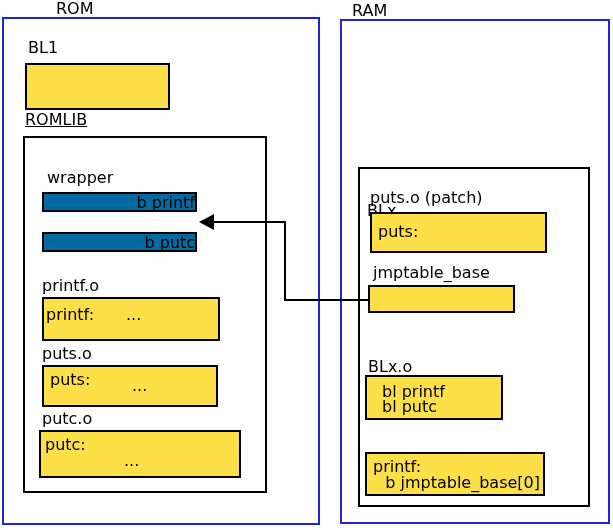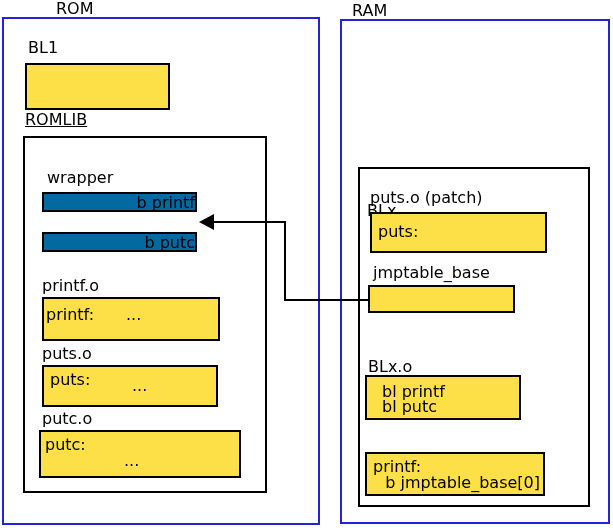--- a/index.html
+++ b/index.html
@@ -94,21 +94,21 @@
 
   <div class="lbl" style="left:370px; top:191px;">puts.o (patch)</div>
   <div class="box" style="left:370px; top:212px; width:177px; height:41px;">
     <span class="inner" style="left:6px; top:11px;">puts:</span>
   </div>
 
   <div class="lbl" style="left:373px; top:266px;">jmptable_base</div>
   <div class="box" style="left:368px; top:285px; width:147px; height:28px;"></div>
 
   <div class="lbl" style="left:368px; top:360px;">BLx.o</div>
-  <div class="box" style="left:365px; top:375px; width:156px; height:45px;">
+  <div class="box" style="left:365px; top:375px; width:138px; height:45px;">
     <span class="inner" style="left:15px; top:8px;">bl printf</span>
     <span class="inner" style="left:15px; top:23px;">bl putc</span>
   </div>
 
   <div class="box" style="left:365px; top:452px; width:180px; height:44px;">
     <span class="inner" style="left:6px; top:6px;">printf:</span>
     <span class="inner" style="right:3px; top:22px;">b jmptable_base[0]</span>
   </div>
 
   <svg class="arrow-layer" viewBox="0 0 613 530" xmlns="http://www.w3.org/2000/svg">

